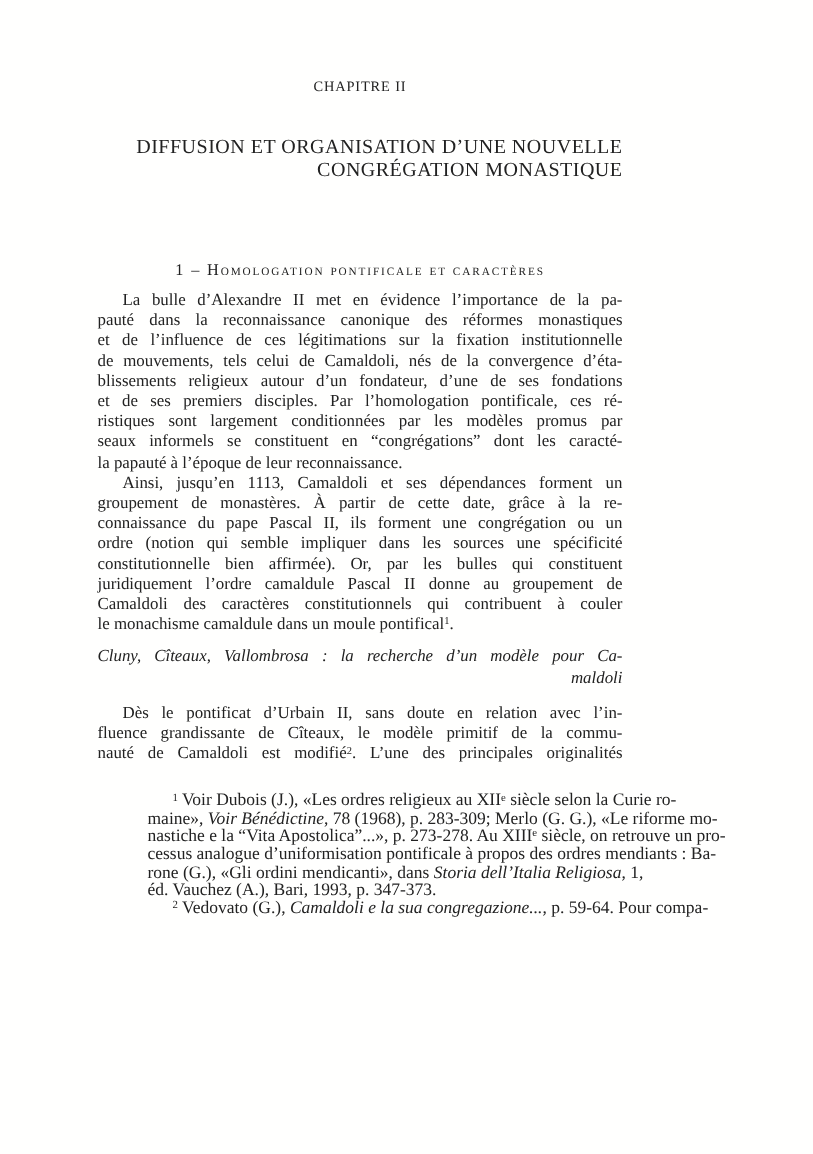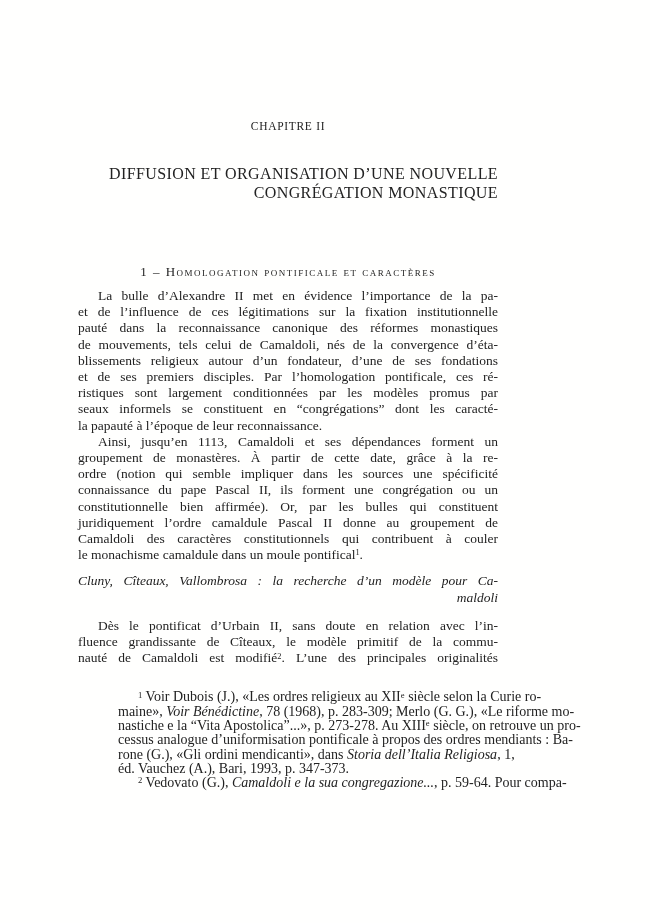--- a/index.html
+++ b/index.html
@@ -1,21 +1,21 @@
 <!DOCTYPE html>
 <html lang="fr"><head>
 <meta charset="utf-8">
 <style>
   html,body{margin:0;padding:0;background:#ffffff;}
   .page{
     position:relative;width:650px;height:923px;background:#fffffe;
     color:#222222;font-family:"Liberation Serif","DejaVu Serif",serif;
     overflow:hidden;
   }
-  .column{position:absolute;left:78px;top:0;width:420px;padding-top:120px;}
+  .column{position:absolute;left:78px;top:0;width:420px;padding-top:64px;}
   .chapter-label{
     margin:0;text-align:center;font-size:11.5px;letter-spacing:0.7px;
     line-height:13px;font-weight:normal;
   }
   .chapter-title{
     margin:31px 0 0;text-align:center;font-weight:normal;
     font-size:16px;letter-spacing:0.4px;line-height:19px;
   }
   .chapter-title span{display:block;text-align:right;}
   .section-heading{
@@ -49,34 +49,34 @@
       <span>CONGRÉGATION MONASTIQUE</span>
     </h1>
 
     <h2 class="section-heading">
       <span class="shline">1 – Homologation pontificale et caractères</span>
     </h2>
 
     <div class="bodytext">
       <div class="paragraph">
           <div class="tl ind jst"><span>La bulle d’Alexandre II met en évidence l’importance de la pa-</span></div>
+          <div class="tl jst"><span>pauté dans la reconnaissance canonique des réformes monastiques</span></div>
           <div class="tl jst"><span>et de l’influence de ces légitimations sur la fixation institutionnelle</span></div>
-          <div class="tl jst"><span>pauté dans la reconnaissance canonique des réformes monastiques</span></div>
           <div class="tl jst"><span>de mouvements, tels celui de Camaldoli, nés de la convergence d’éta-</span></div>
           <div class="tl jst"><span>blissements religieux autour d’un fondateur, d’une de ses fondations</span></div>
           <div class="tl jst"><span>et de ses premiers disciples. Par l’homologation pontificale, ces ré-</span></div>
           <div class="tl jst"><span>ristiques sont largement conditionnées par les modèles promus par</span></div>
           <div class="tl jst"><span>seaux informels se constituent en “congrégations” dont les caracté-</span></div>
           <div class="tl"><span>la papauté à l’époque de leur reconnaissance.</span></div>
         </div>
       <div class="paragraph">
           <div class="tl ind jst"><span>Ainsi, jusqu’en 1113, Camaldoli et ses dépendances forment un</span></div>
           <div class="tl jst"><span>groupement de monastères. À partir de cette date, grâce à la re-</span></div>
+          <div class="tl jst"><span>connaissance du pape Pascal II, ils forment une congrégation ou un</span></div>
           <div class="tl jst"><span>ordre (notion qui semble impliquer dans les sources une spécificité</span></div>
-          <div class="tl jst"><span>connaissance du pape Pascal II, ils forment une congrégation ou un</span></div>
           <div class="tl jst"><span>constitutionnelle bien affirmée). Or, par les bulles qui constituent</span></div>
           <div class="tl jst"><span>juridiquement l’ordre camaldule Pascal II donne au groupement de</span></div>
           <div class="tl jst"><span>Camaldoli des caractères constitutionnels qui contribuent à couler</span></div>
           <div class="tl"><span>le monachisme camaldule dans un moule pontifical</span><sup>1</sup><span>.</span></div>
         </div>
       <div class="paragraph subheading">
           <div class="tl jst"><span>Cluny, Cîteaux, Vallombrosa : la recherche d’un modèle pour Ca-</span></div>
           <div class="tl ind"><span>maldoli</span></div>
         </div>
       <div class="paragraph para-3">

